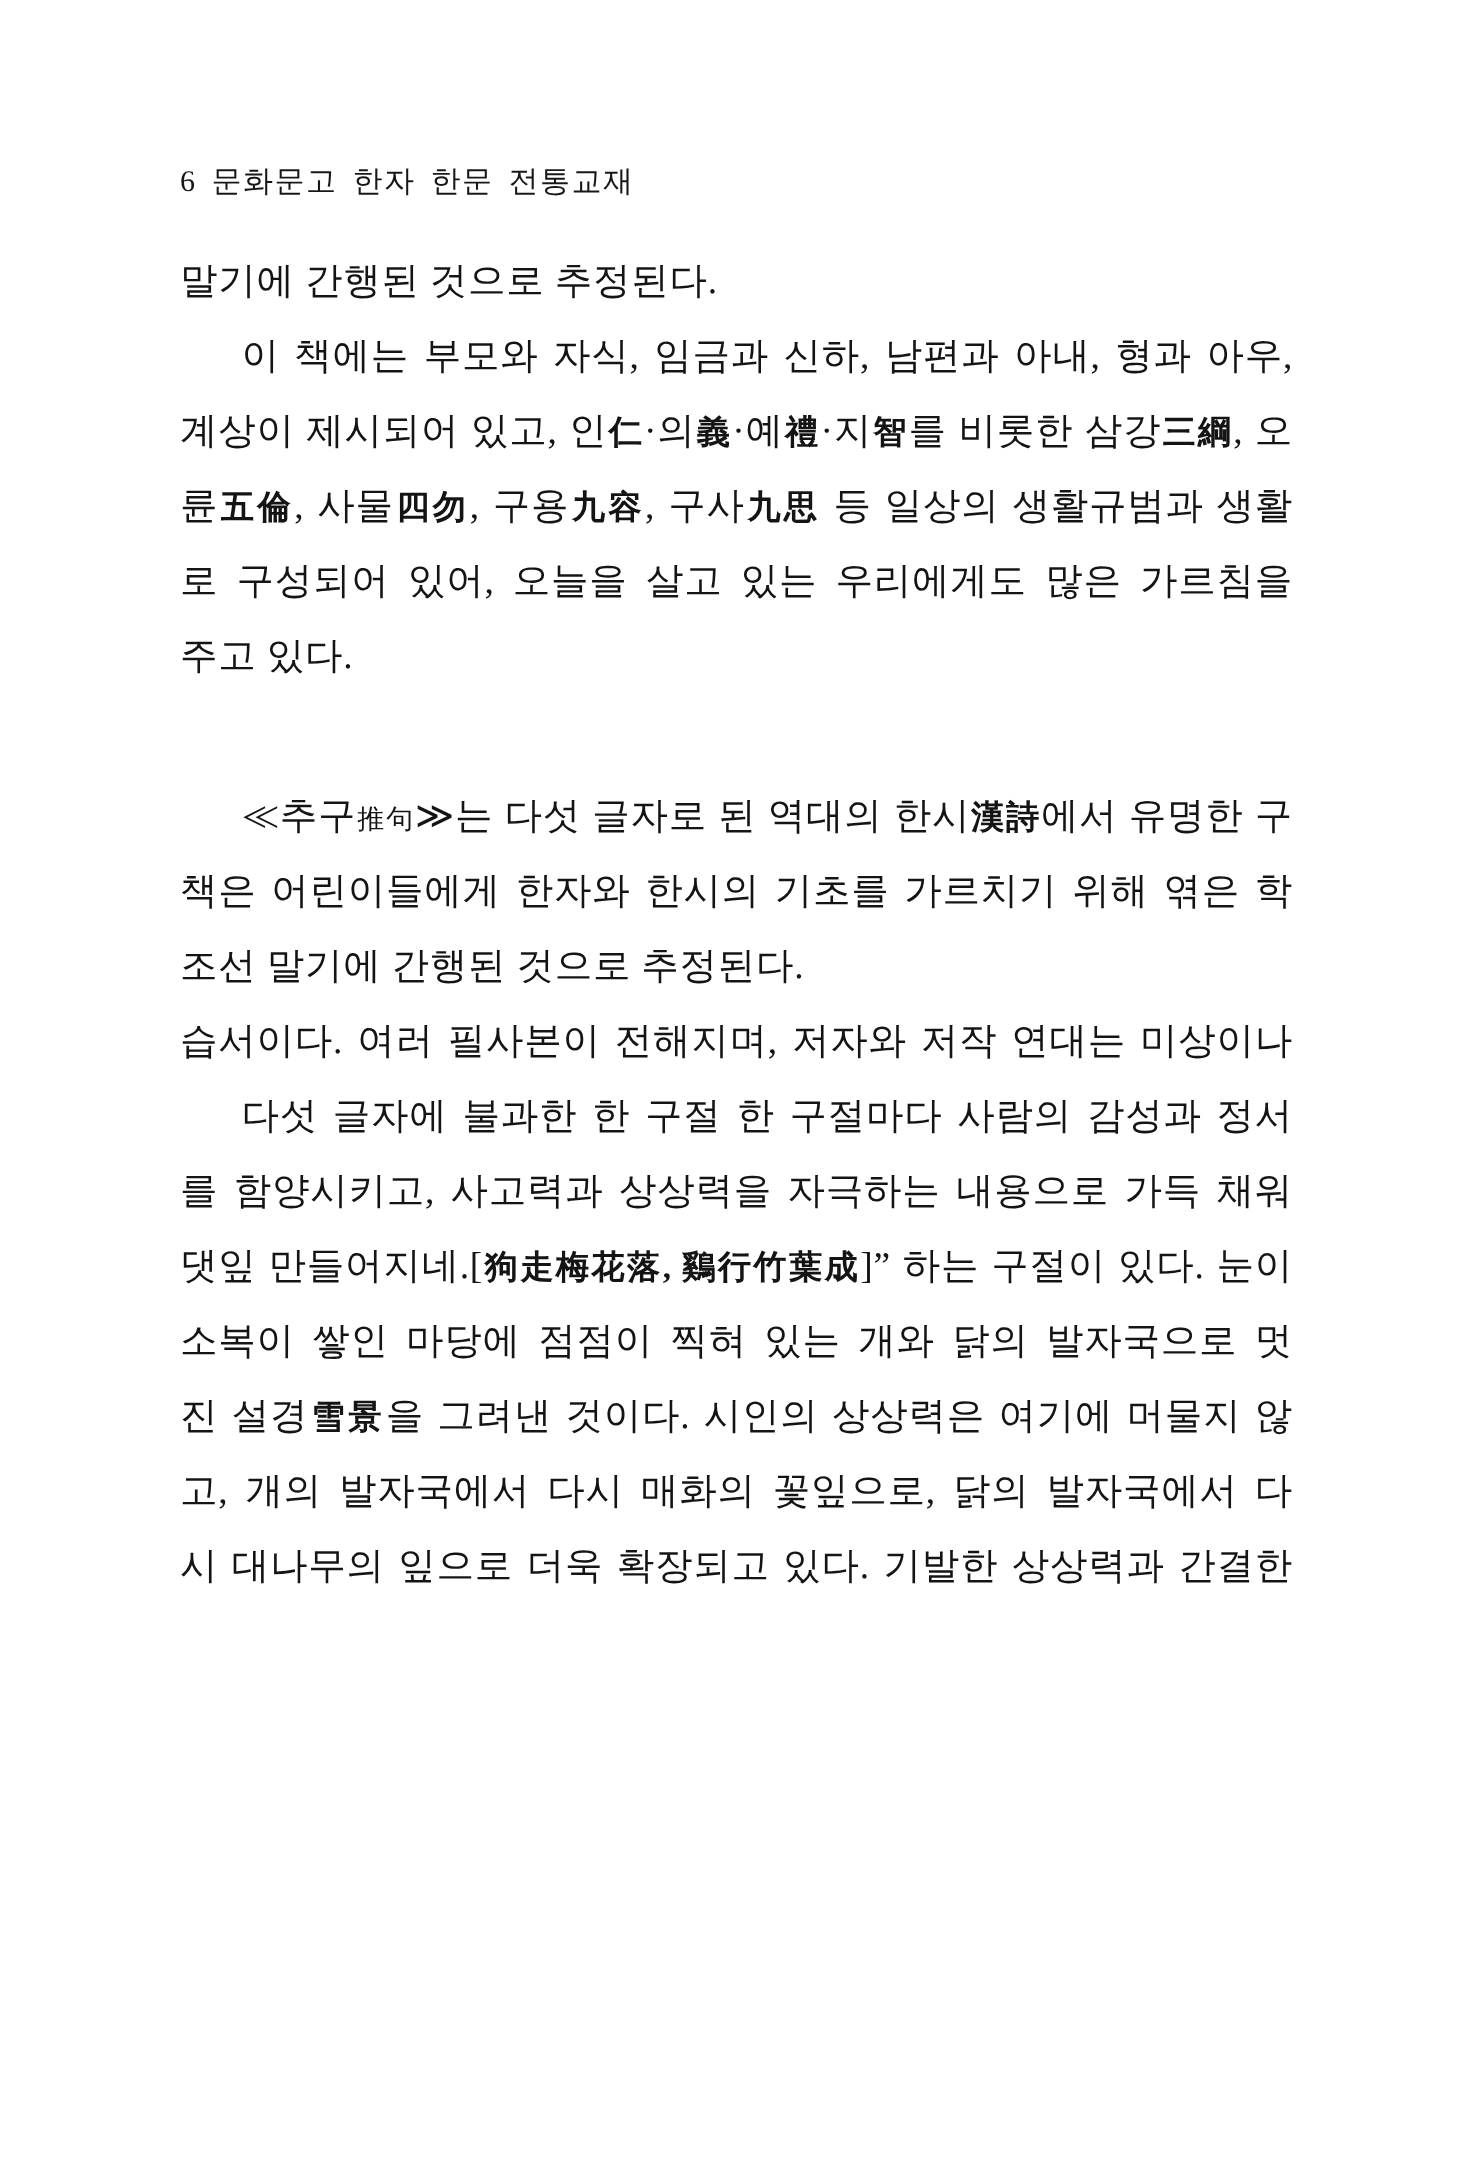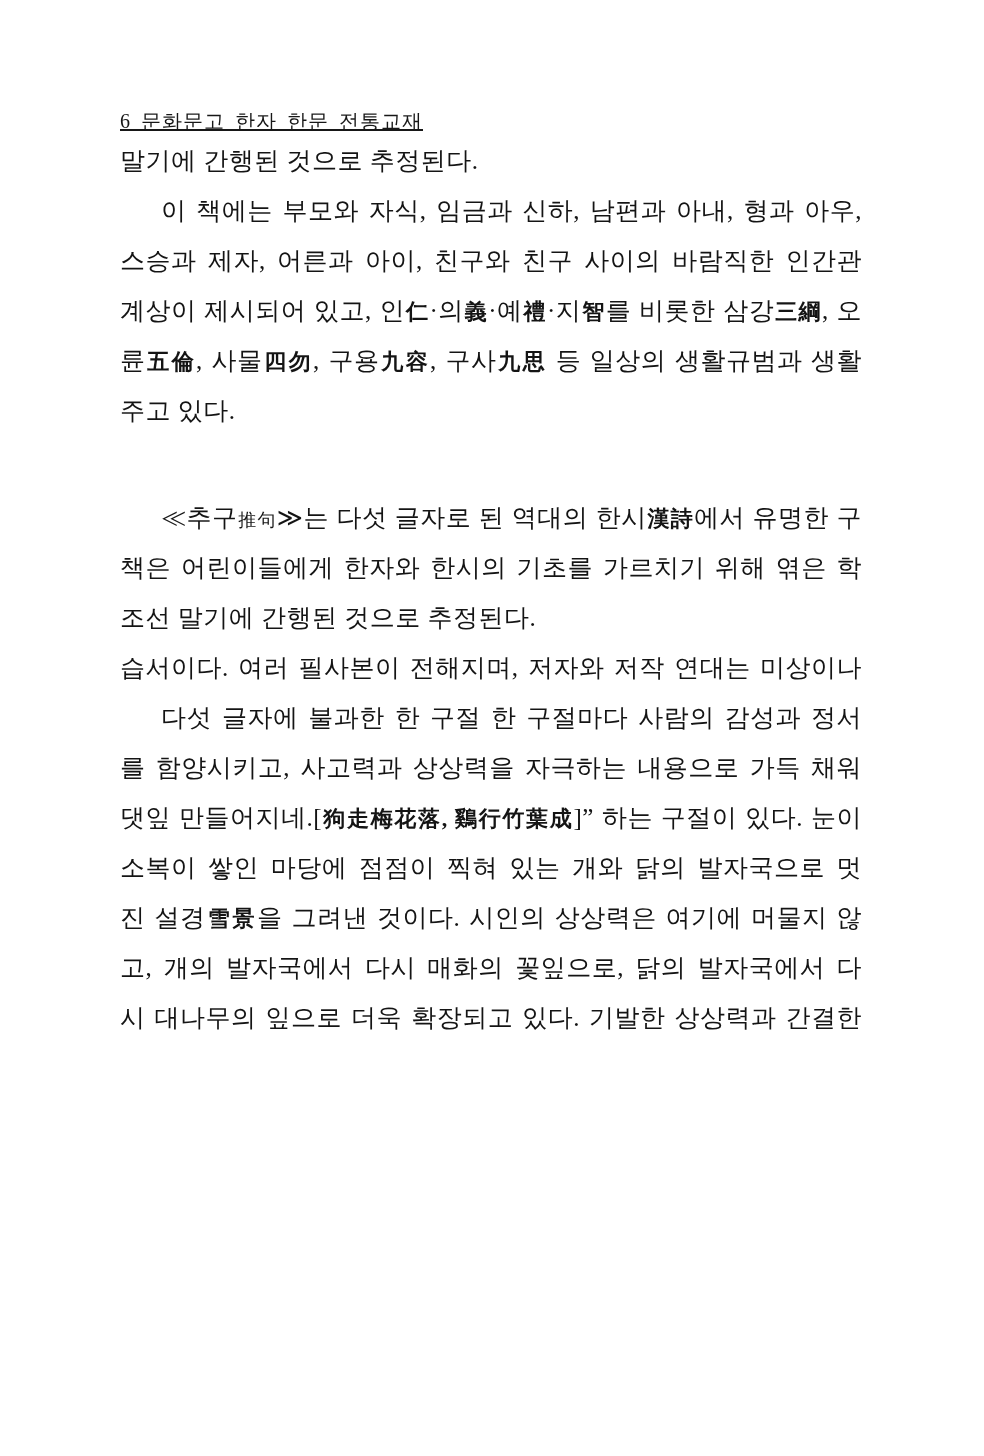--- a/index.html
+++ b/index.html
@@ -17,23 +17,23 @@
     background: #ffffff;
     box-sizing: border-box;
     padding: 106px 122px 0 120px;
     color: #141414;
     font-family: "Liberation Serif", "DejaVu Serif", serif;
   }
   .running-header {
     font-size: 20px;
     line-height: 30px;
     letter-spacing: 1px;
+    margin-bottom: 27px;
     word-spacing: 4px;
     color: #171717;
-    text-decoration: underline;
   }
   .body-text {
     width: 100%;
   }
   .paragraph {
     margin: 0;
   }
   .paragraph.space-before {
     margin-top: 57px;
   }
@@ -70,25 +70,25 @@
 <body>
 
 <div class="page">
   <div class="running-header">6 문화문고 한자 한문 전통교재</div>
   <div class="body-text">
       <div class="paragraph">
         <div class="line no-just"><span class="hangul">말기에 간행된 것으로 추정된다.</span></div>
       </div>
       <div class="paragraph">
         <div class="line indent"><span class="hangul">이 책에는 부모와 자식, 임금과 신하, 남편과 아내, 형과 아우,</span></div>
-        <div class="line"><span class="hangul">스승과 제자, 어른과 아이, 친구와 친구 사이의 바람직한 인간관</span></div>
         <div class="line"><span class="hangul">계상이 제시되어 있고, 인</span><span class="hanja">仁</span><span class="hangul">·의</span><span class="hanja">義</span><span class="hangul">·예</span><span class="hanja">禮</span><span class="hangul">·지</span><span class="hanja">智</span><span class="hangul">를 비롯한 삼강</span><span class="hanja">三綱</span><span class="hangul">, 오</span></div>
         <div class="line"><span class="hangul">륜</span><span class="hanja">五倫</span><span class="hangul">, 사물</span><span class="hanja">四勿</span><span class="hangul">, 구용</span><span class="hanja">九容</span><span class="hangul">, 구사</span><span class="hanja">九思</span><span class="hangul"> 등 일상의 생활규범과 생활</span></div>
       </div>
       <div class="paragraph">
+        <div class="line"><span class="hangul">로 구성되어 있어, 오늘을 살고 있는 우리에게도 많은 가르침을</span></div>
         <div class="line no-just"><span class="hangul">주고 있다.</span></div>
       </div>
       <div class="paragraph space-before">
         <div class="line indent"><span class="hangul">≪추구</span><span class="hanja-plain">推句</span><span class="hangul">≫는 다섯 글자로 된 역대의 한시</span><span class="hanja">漢詩</span><span class="hangul">에서 유명한 구</span></div>
         <div class="line"><span class="hangul">책은 어린이들에게 한자와 한시의 기초를 가르치기 위해 엮은 학</span></div>
         <div class="line no-just"><span class="hangul">조선 말기에 간행된 것으로 추정된다.</span></div>
         <div class="line"><span class="hangul">습서이다. 여러 필사본이 전해지며, 저자와 저작 연대는 미상이나</span></div>
       </div>
       <div class="paragraph">
         <div class="line indent"><span class="hangul">다섯 글자에 불과한 한 구절 한 구절마다 사람의 감성과 정서</span></div>

